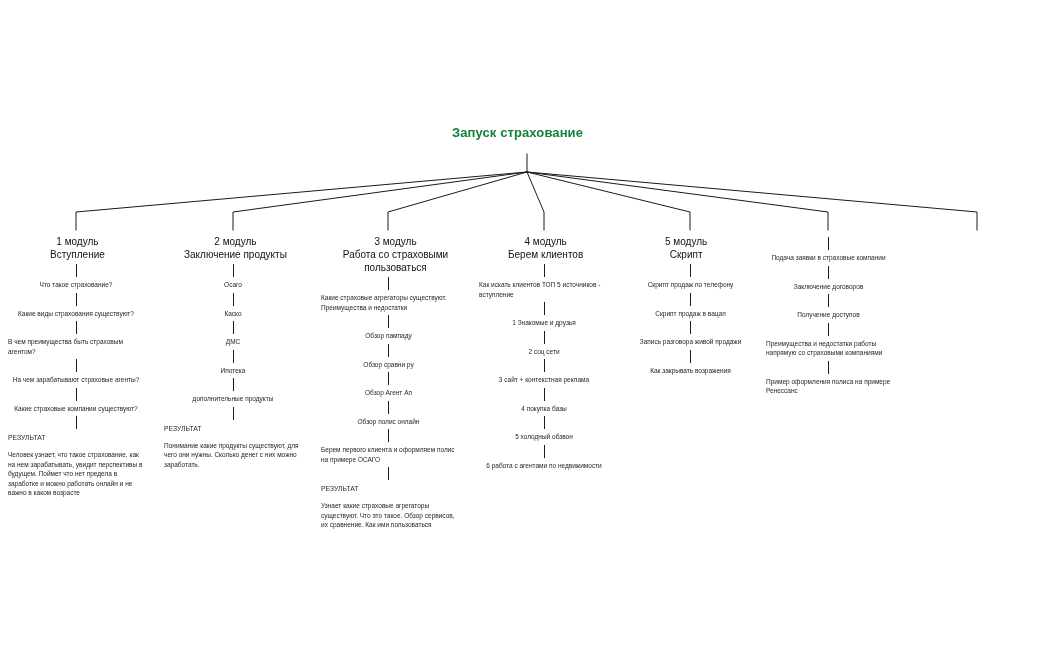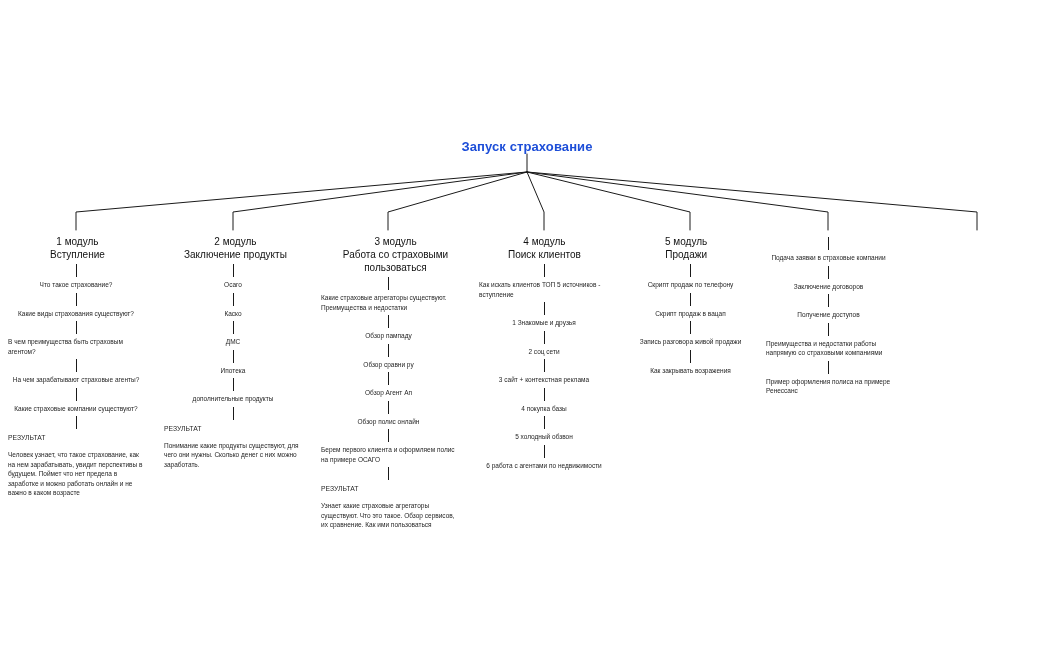--- a/index.html
+++ b/index.html
@@ -6,25 +6,25 @@
   .canvas{
     position:relative;
     width:1050px;height:650px;
     background:#ffffff;
     font-family:"Liberation Sans", sans-serif;
     color:#1f1f1f;
     overflow:hidden;
   }
   .root-title{
     position:absolute;
-    left:452px;top:139px;width:150px;
-    text-align:center;
+    left:452px;top:125px;width:150px;
+    text-align:left;
     font-size:13px;
     font-weight:600;
-    color:#1d4ed8;
+    color:#15803d;
     letter-spacing:0.1px;
   }
   svg.fan{position:absolute;left:0;top:0;}
   .col{
     position:absolute;
     top:234px;
     display:flex;
     flex-direction:column;
     align-items:center;
   }
@@ -141,42 +141,42 @@
     <div class="conn"></div>
     <div class="item wrap">Берем первого клиента и оформляем полис на примере ОСАГО</div>
     <div class="conn"></div>
     <div class="result-label">РЕЗУЛЬТАТ</div>
     <div class="result-text">Узнает какие страховые агрегаторы существуют. Что это такое. Обзор сервисов, их сравнение. Как ими пользоваться</div>
   </div>
 
   <div class="col" style="left:479px;width:130px">
     <div class="heading" style="margin-left:29px">
       <div>4 модуль</div>
-      <div>Поиск клиентов</div>
+      <div>Берем клиентов</div>
     </div>
     <div class="conn"></div>
     <div class="item wrap">Как искать клиентов ТОП 5 источников - вступление</div>
     <div class="conn"></div>
     <div class="item">1 Знакомые и друзья</div>
     <div class="conn"></div>
     <div class="item">2 соц сети</div>
     <div class="conn"></div>
     <div class="item">3 сайт + контекстная реклама</div>
     <div class="conn"></div>
     <div class="item">4 покупка базы</div>
     <div class="conn"></div>
     <div class="item">5 холодный обзвон</div>
     <div class="conn"></div>
     <div class="item">6 работа с агентами по недвижимости</div>
   </div>
 
   <div class="col" style="left:630px;width:121px">
     <div class="heading" style="margin-left:35px">
       <div>5 модуль</div>
-      <div>Продажи</div>
+      <div>Скрипт</div>
     </div>
     <div class="conn"></div>
     <div class="item">Скрипт продаж по телефону</div>
     <div class="conn"></div>
     <div class="item">Скрипт продаж в вацап</div>
     <div class="conn"></div>
     <div class="item">Запись разговора живой продажи</div>
     <div class="conn"></div>
     <div class="item">Как закрывать возражения</div>
   </div>

